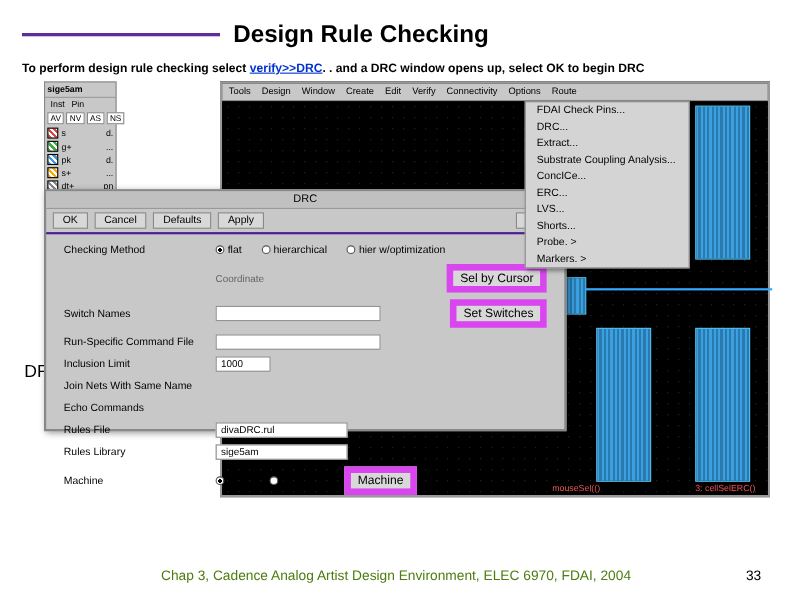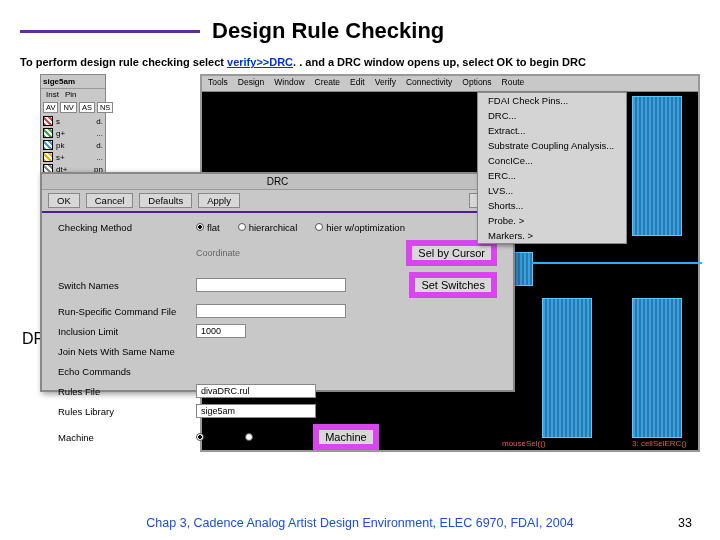--- a/index.html
+++ b/index.html
@@ -68,21 +68,21 @@
 .drc .radio i { width:8px; height:8px; border-radius:50%; border:1px solid #555; display:inline-block; background:#fff; }
 .drc .radio.sel i { background: radial-gradient(circle,#000 0 40%,#fff 41%); }
 .drc input[type=text] { background:#fff; border:1px solid #888; padding:1px 4px; font-size:9px; height:14px; }
 .drc .sb { background:#d8d8d8; border:6px solid #d946ef; padding:1px 6px; font-size:11px; }
 
 
 .anno { position: absolute; left: 22px; top: 330px; font-size: 16px; color: #000; }
 .arrow { position:absolute; left: 110px; top: 330px; width: 95px; height: 2px; background:#d11; transform: rotate(-22deg); transform-origin: left center; }
 .arrow::after { content:""; position:absolute; right:-1px; top:-3px; width:0; height:0; border-left:8px solid #d11; border-top:4px solid transparent; border-bottom:4px solid transparent; }
 
-.footer { position: absolute; bottom: 10px; left: 0; right: 0; display:flex; justify-content: center; font-size: 12.5px; color:#1d4ed8; }
+.footer { position: absolute; bottom: 10px; left: 0; right: 0; display:flex; justify-content: center; font-size: 12.5px; color:#4d7c0f; }
 .pagenum { position:absolute; right: 28px; bottom: 10px; font-size:12.5px; color:#000; }
 </style>
 </head>
 <body>
 
 <div class="slide">
   <div class="title-row">
     <div class="title-underline"></div>
     <div class="title">Design Rule Checking</div>
   </div>

